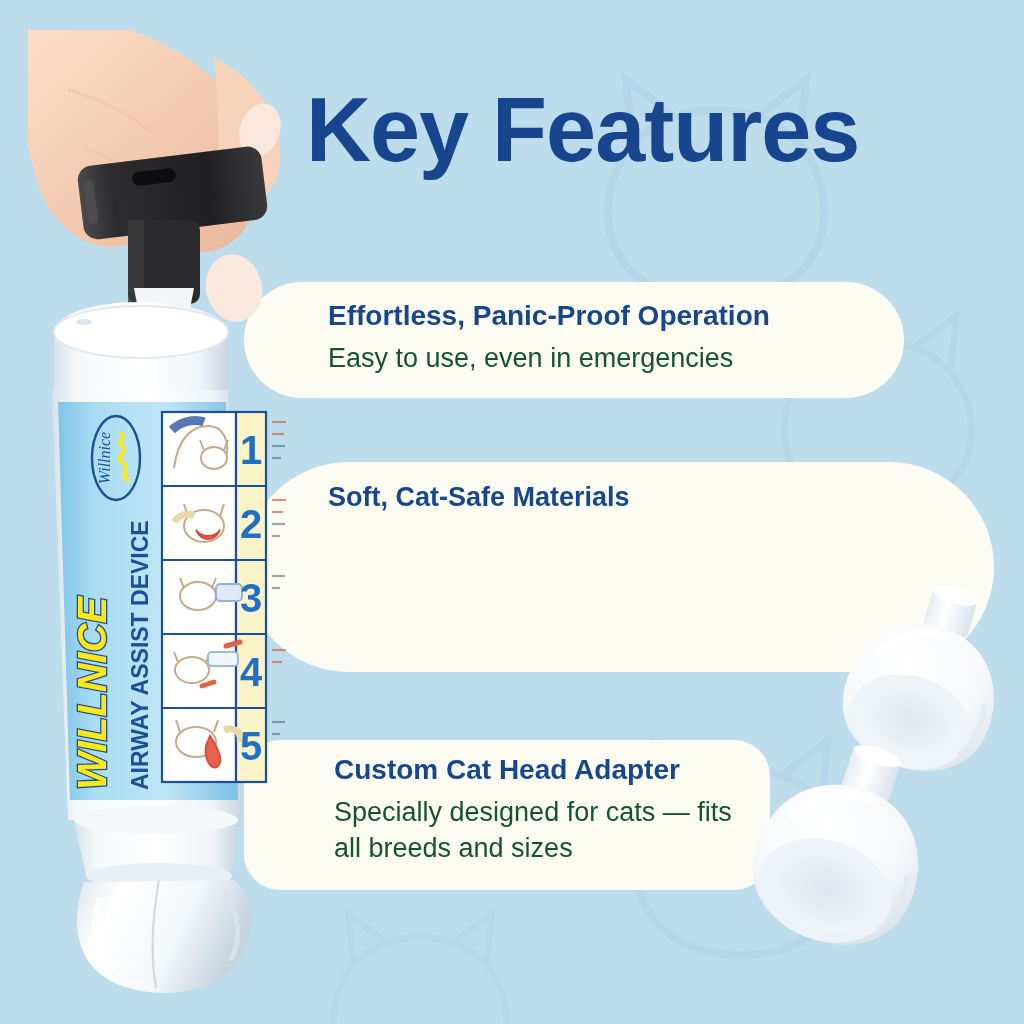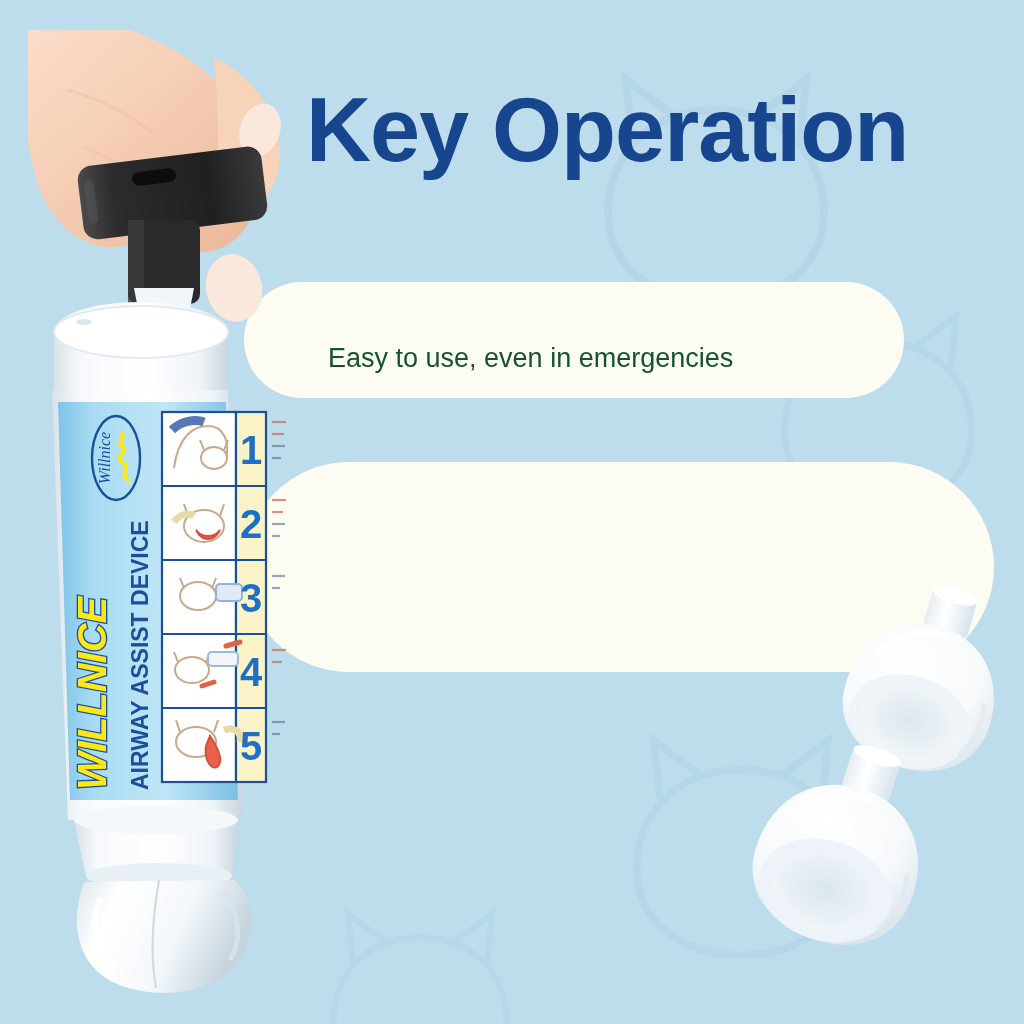--- a/index.html
+++ b/index.html
@@ -88,29 +88,35 @@
   <div class="wm" style="left:300px;top:880px;opacity:.30;">
     <svg width="240" height="240" viewBox="0 0 100 100">
       <g fill="none" stroke="#a7cfe3" stroke-width="2.6">
         <path d="M22 34 L20 14 L36 26"></path>
         <path d="M78 34 L80 14 L64 26"></path>
         <path d="M50 24 C73 24 86 40 86 58 C86 76 71 88 50 88 C29 88 14 76 14 58 C14 40 27 24 50 24Z"></path>
       </g>
     </svg>
   </div>
 
-  <div id="title">Key Operation</div>
+  <div id="title">Key Features</div>
 
   <div class="panel" id="panel1">
+    <div class="head">Effortless, Panic-Proof Operation</div>
     <div class="sub">Easy to use, even in emergencies</div>
   </div>
 
   <div class="panel" id="panel2">
-  </div>
-
+    <div class="head">Soft, Cat-Safe Materials</div>
+  </div>
+
+  <div class="panel" id="panel3">
+    <div class="head">Custom Cat Head Adapter</div>
+    <div class="sub">Specially designed for cats — fits all breeds and sizes</div>
+  </div>
 
   <div class="mask" id="mask1">
     <svg width="230" height="230" viewBox="0 0 230 230">
       <defs>
         <radialGradient id="mg1" cx="38%" cy="30%" r="78%">
           <stop offset="0%" stop-color="#ffffff"></stop>
           <stop offset="62%" stop-color="#f7f9fb"></stop>
           <stop offset="100%" stop-color="#dbe5ec"></stop>
         </radialGradient>
         <linearGradient id="mn1" x1="0" y1="0" x2="1" y2="0">

